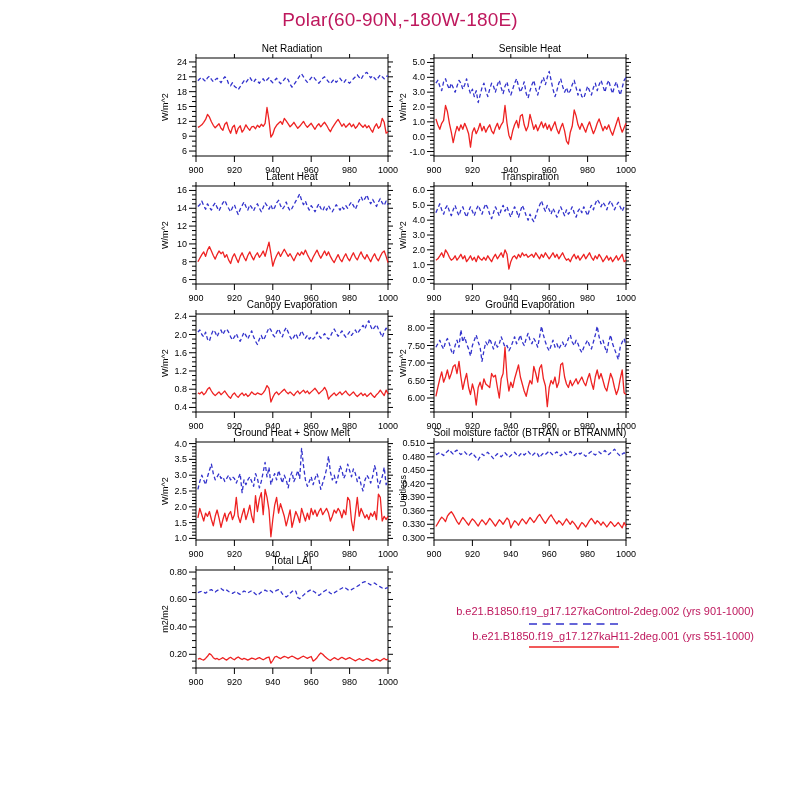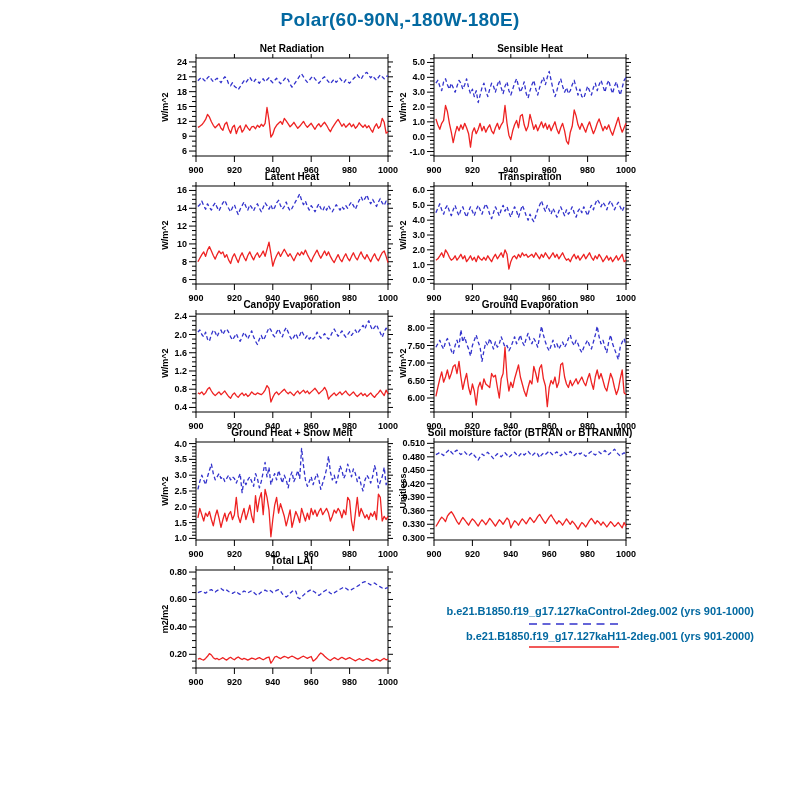--- a/index.html
+++ b/index.html
@@ -1,17 +1,17 @@
 <!DOCTYPE html>
 <html><head>
 <meta charset="utf-8">
 <style>
   html,body{margin:0;padding:0;background:#ffffff;}
   .page{position:relative;width:800px;height:800px;background:#ffffff;overflow:hidden;
-        font-family:"Liberation Sans","DejaVu Sans",sans-serif;color:#0369a1;font-weight:bold;}
+        font-family:"Liberation Sans","DejaVu Sans",sans-serif;color:#be185d;}
   .main-title{position:absolute;top:9px;left:0;width:100%;text-align:center;font-size:19px;letter-spacing:0.2px;}
   .panel{position:absolute;}
   .panel svg{display:block;}
   svg text{fill:#000;font-family:"Liberation Sans","DejaVu Sans",sans-serif;}
   .legend-label{position:absolute;width:354px;text-align:right;font-size:11px;white-space:nowrap;}
   .legend-line{position:absolute;display:block;}
 </style>
 </head>
 <body>
 
@@ -785,18 +785,18 @@
           <path d="M56.9 38.6L58.8 37.9L60.8 37.2L62.7 38.3L64.6 39.2L66.5 37.5L68.4 36.4L70.4 35.6L72.3 37.0L74.2 38.1L76.1 36.6L78.0 35.6L80.0 34.5L81.9 35.9L83.8 37.2L85.7 36.1L87.6 37.5L89.6 38.6L91.5 39.4L93.4 38.3L95.3 37.2L97.2 39.3L99.2 40.3L101.1 38.6L103.0 37.0L104.9 37.9L106.8 38.9L108.8 37.8L110.7 36.7L112.6 38.3L114.5 40.0L116.4 41.4L118.4 39.7L120.3 38.1L122.2 37.2L124.1 36.1L126.0 37.2L128.0 35.9L129.9 37.0L131.8 38.6L133.7 37.5L135.6 36.4L137.6 35.6L139.5 37.0L141.4 40.0L143.3 41.6L145.2 43.0L147.2 41.4L149.1 39.3L151.0 37.5L152.9 36.1L154.8 37.2L156.8 43.4L158.7 44.8L160.6 43.0L162.5 41.1L164.4 39.3L166.4 37.9L168.3 36.6L170.2 35.6L172.1 37.0L174.0 38.3L176.0 40.0L177.9 41.4L179.8 40.0L181.7 38.3L183.6 37.0L185.6 35.9L187.5 37.5L189.4 39.2L191.3 40.3L193.2 38.9L195.2 37.5L197.1 36.4L199.0 35.3L200.9 34.2L202.8 33.1L204.8 34.2L206.7 35.6L208.6 36.7L210.5 35.6L212.4 34.5L214.4 33.4L216.3 32.3L218.2 31.1L220.1 29.7L222.0 28.3L224.0 27.7L225.9 28.7L227.8 29.8L229.7 30.9L231.6 29.8L233.6 29.0L235.5 30.4L237.4 31.8L239.3 32.9L241.2 34.0L243.2 35.1L245.1 34.2L247.0 33.7" fill="none" stroke="#3333cc" stroke-width="1.3" stroke-linejoin="round" stroke-dasharray="4 2.6"></path>
           <path d="M56.9 105.1L58.8 104.4L60.8 105.5L62.7 106.1L64.6 104.4L66.5 102.3L68.4 99.6L70.4 101.0L72.3 103.7L74.2 105.1L76.1 104.4L78.0 105.8L80.0 104.7L81.9 103.7L83.8 105.1L85.7 106.1L87.6 104.4L89.6 103.3L91.5 104.7L93.4 105.8L95.3 104.1L97.2 103.0L99.2 104.4L101.1 105.5L103.0 104.4L104.9 105.1L106.8 106.1L108.8 105.1L110.7 104.1L112.6 104.7L114.5 105.5L116.4 104.4L118.4 103.6L120.3 104.7L122.2 105.8L124.1 104.7L126.0 103.7L128.0 103.0L129.9 109.2L131.8 106.5L133.7 103.0L135.6 102.3L137.6 103.7L139.5 104.7L141.4 103.3L143.3 102.3L145.2 103.0L147.2 104.1L149.1 103.0L151.0 102.2L152.9 103.0L154.8 104.1L156.8 105.1L158.7 104.1L160.6 103.0L162.5 102.2L164.4 103.3L166.4 104.4L168.3 103.3L170.2 102.5L172.1 107.1L174.0 105.8L176.0 103.7L177.9 101.0L179.8 98.9L181.7 100.3L183.6 102.3L185.6 104.1L187.5 105.5L189.4 106.5L191.3 105.1L193.2 103.7L195.2 104.7L197.1 105.8L199.0 104.4L200.9 103.3L202.8 104.4L204.8 105.5L206.7 104.4L208.6 103.6L210.5 104.7L212.4 105.8L214.4 106.9L216.3 105.8L218.2 104.7L220.1 105.5L222.0 106.5L224.0 105.5L225.9 104.4L227.8 105.2L229.7 106.3L231.6 107.1L233.6 106.1L235.5 105.1L237.4 106.1L239.3 107.1L241.2 105.5L243.2 104.4L245.1 105.8L247.0 105.1" fill="none" stroke="#ee2222" stroke-width="1.3" stroke-linejoin="round"></path>
         </svg>
       </div>
     </div>
   <div>
     <div class="legend-label" style="left:400px;top:605px;">b.e21.B1850.f19_g17.127kaControl-2deg.002 (yrs 901-1000)</div>
     <svg class="legend-line" style="left:528px;top:620px;" width="92" height="8">
         <line id="lgl0" x1="1" y1="4" x2="91" y2="4" stroke="#3333cc" stroke-width="1.5" stroke-dasharray="8 5.5"></line>
       </svg>
-    <div class="legend-label" style="left:400px;top:630px;">b.e21.B1850.f19_g17.127kaH11-2deg.001 (yrs 901-2000)</div>
+    <div class="legend-label" style="left:400px;top:630px;">b.e21.B1850.f19_g17.127kaH11-2deg.001 (yrs 551-1000)</div>
     <svg class="legend-line" style="left:528px;top:643px;" width="92" height="8">
         <line id="lgl1" x1="1" y1="4" x2="91" y2="4" stroke="#ee2222" stroke-width="1.5"></line>
       </svg>
   </div>
 </div>
 
 </body></html>

